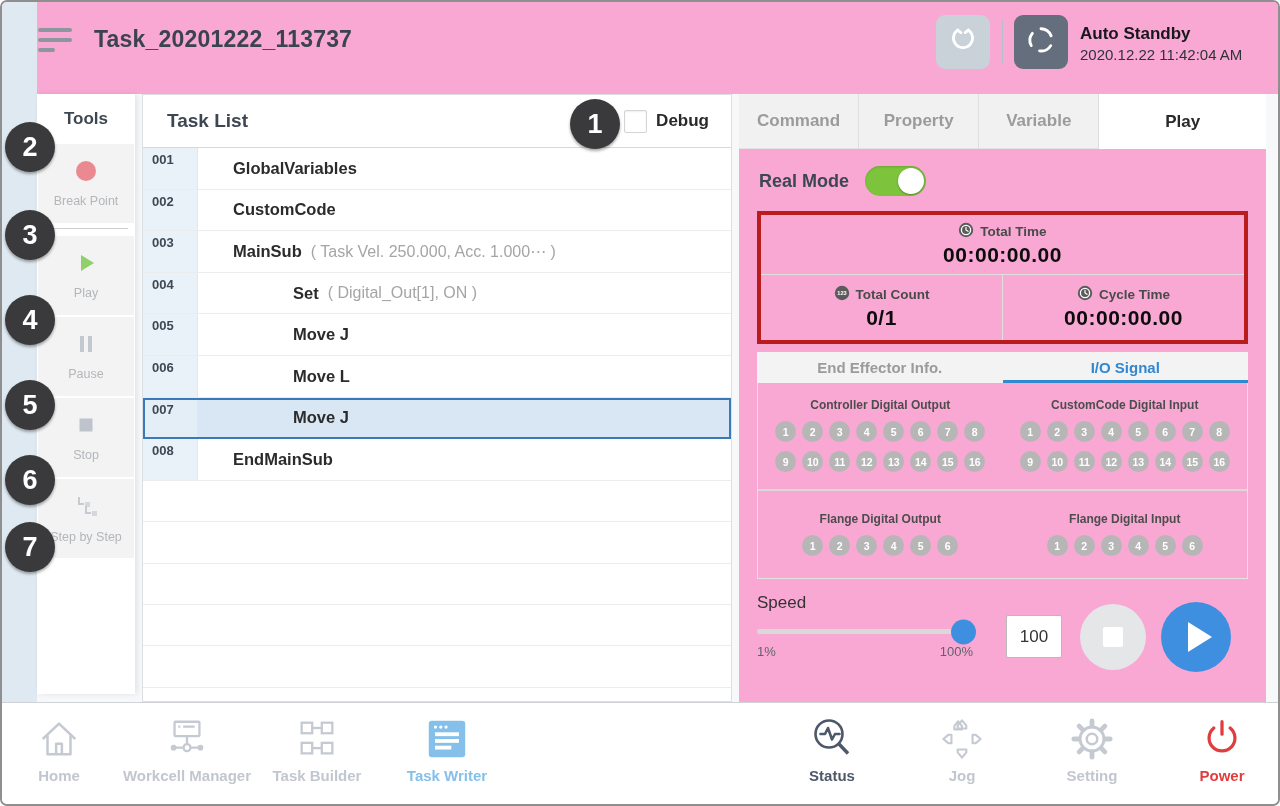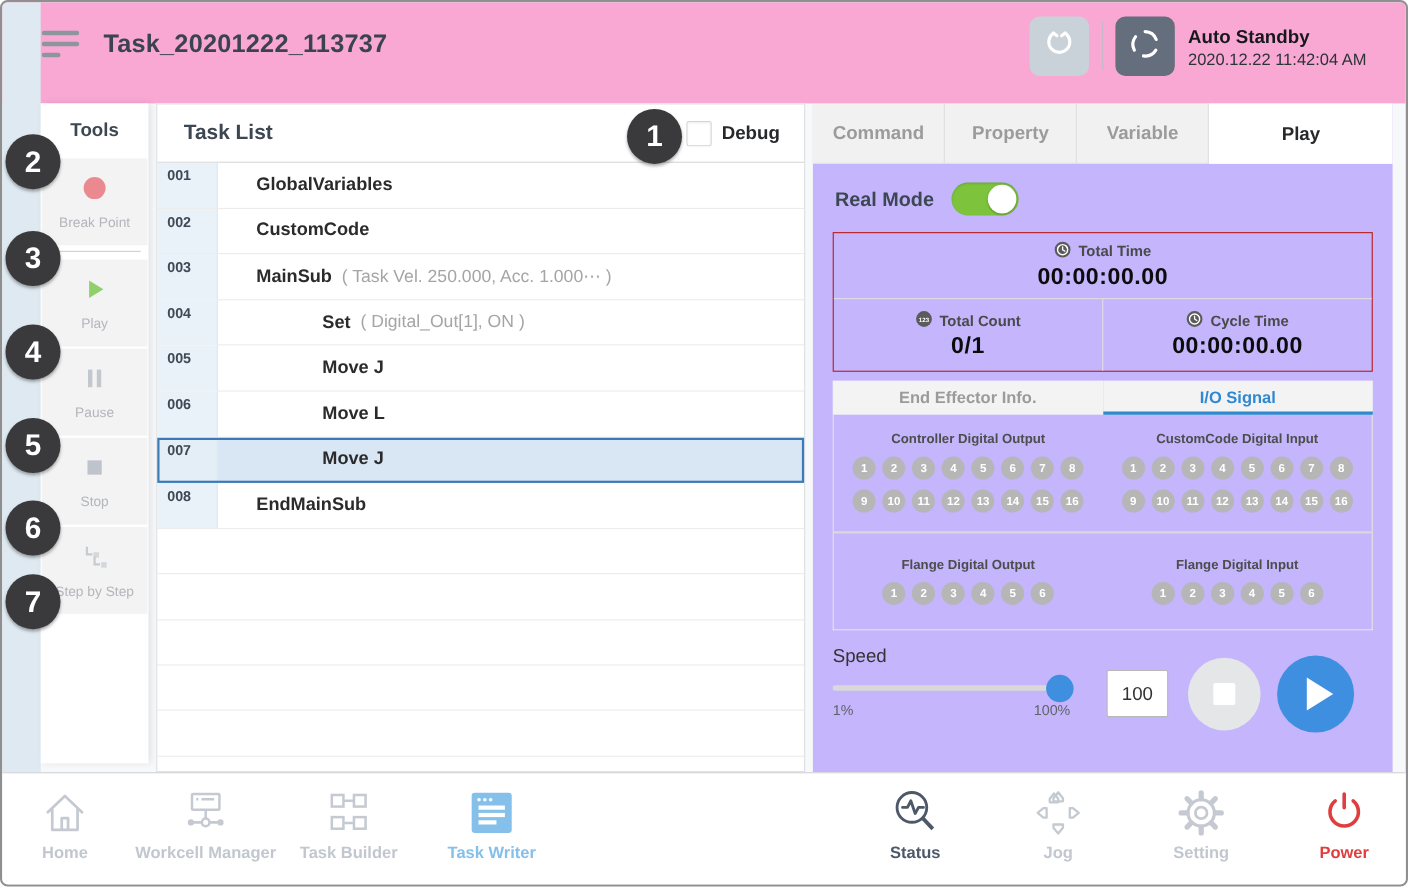--- a/index.html
+++ b/index.html
@@ -47,31 +47,31 @@
   .task-row .cmd { flex:1; display:flex; align-items:center; font-size:16.5px; font-weight:bold; color:#2b2b2b; }
   .task-row .cmd .params { font-weight:500; color:#a5a5a5; margin-left:9px; font-size:16px; }
   .task-row.ind1 .cmd { padding-left:95px; }
   .task-row.ind0 .cmd { padding-left:35px; }
   .task-row.selected { outline:2px solid #3b79b8; outline-offset:-2px; }
   .task-row.selected .cmd { background:#d9e7f5; }
   .task-row.selected .num { background:#e3eef7; }
   .task-row.empty { height:41.4px; }
 
   
-  .right-card { position:absolute; left:737px; top:92px; width:527px; height:608px; background:#c4b5fd; }
+  .right-card { position:absolute; left:737px; top:92px; width:527px; height:608px; background:#f9a8d4; }
   .tabs { display:flex; height:55px; }
   .tab { flex:1; display:flex; align-items:center; justify-content:center; font-size:17px; font-weight:bold;
          color:#9b9b9b; background:#f1f1f2; border-right:1px solid #dedede; border-bottom:1px solid #e2e2e2; cursor:pointer; }
   .tab:last-child { border-right:none; flex:1.4; }
   .tab.active { background:#fff; color:#28292b; border-bottom:none; }
   .realmode { display:flex; align-items:center; gap:16px; padding:17px 20px 10px; }
   .realmode .rm-label { font-size:18px; font-weight:bold; color:#3d4752; }
   .toggle { width:61px; height:30px; border-radius:16px; background:#7dc33c; position:relative; cursor:pointer; box-shadow:inset 0 1px 2px rgba(0,0,0,.15); }
   .toggle .knob { position:absolute; right:2px; top:2px; width:26px; height:26px; border-radius:50%; background:#fff; box-shadow:0 1px 2px rgba(0,0,0,.3); }
-  .metrics { margin:5px 18px 0; border:1px solid #b91c1c; }
+  .metrics { margin:5px 18px 0; border:4px solid #b91c1c; }
   .m-row1 { height:60px; border-bottom:1px solid #dfdfdf; display:flex; flex-direction:column; align-items:center; justify-content:center; gap:2px; }
   .m-row2 { display:flex; height:65px; }
   .m-cell { flex:1; display:flex; flex-direction:column; align-items:center; justify-content:center; gap:2px; }
   .m-cell + .m-cell { border-left:1px solid #dfdfdf; }
   .m-label { display:flex; align-items:center; gap:6px; font-size:13.5px; font-weight:bold; color:#4a4a4a; }
   .m-value { font-size:21px; font-weight:bold; color:#0c0c0c; letter-spacing:.5px; }
   .subtabs { display:flex; margin:8px 18px 0; height:31px; }
   .subtab { flex:1; display:flex; align-items:center; justify-content:center; font-size:15px; font-weight:bold;
             color:#9b9b9b; background:#f3f3f4; cursor:pointer; }
   .subtab.active { color:#2f88d0; box-shadow:inset 0 -3px 0 #2f88d0; }

